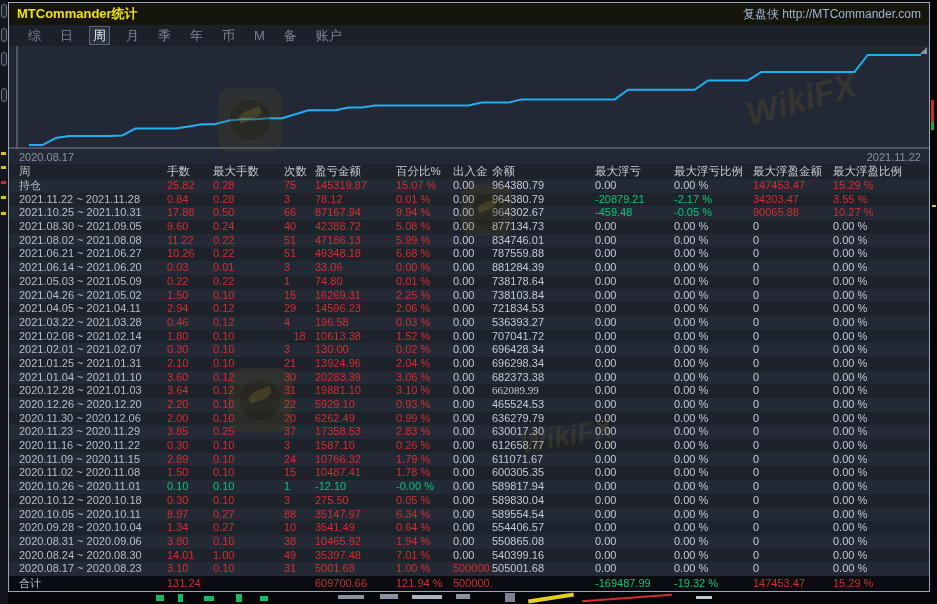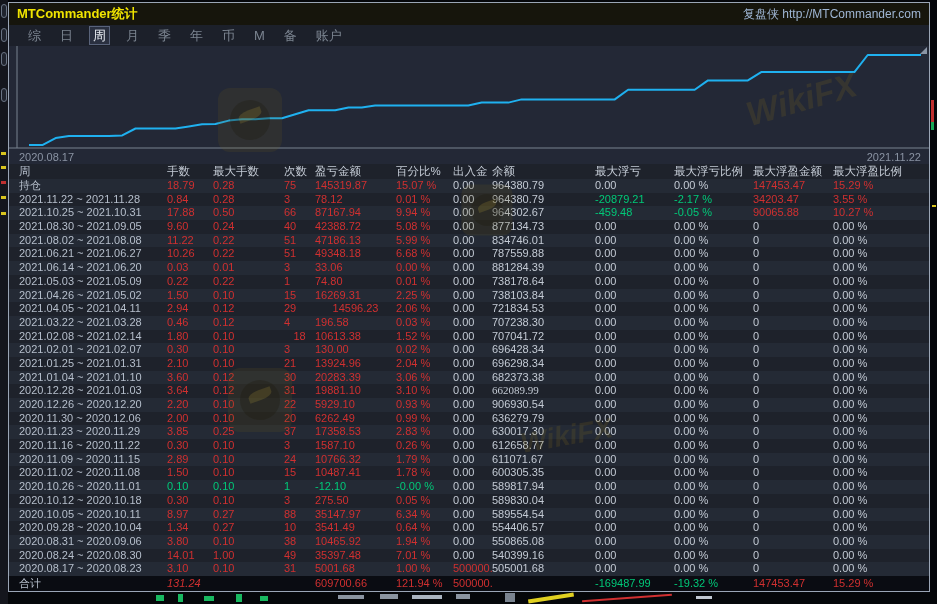--- a/index.html
+++ b/index.html
@@ -137,21 +137,21 @@
           <span>百分比%</span>
           <span>出入金</span>
           <span>余额</span>
           <span>最大浮亏</span>
           <span>最大浮亏比例</span>
           <span>最大浮盈金额</span>
           <span>最大浮盈比例</span>
         </div>
         <div class="tr odd">
           <span style="color: rgb(182, 191, 204);">持仓</span>
-          <span style="color: rgb(208, 48, 48);">18.79</span>
+          <span style="color: rgb(208, 48, 48);">25.82</span>
           <span style="color: rgb(208, 48, 48);">0.28</span>
           <span style="color: rgb(208, 48, 48);">75</span>
           <span style="color: rgb(208, 48, 48);">145319.87</span>
           <span style="color: rgb(208, 48, 48);">15.07 %</span>
           <span style="color: rgb(195, 202, 212);">0.00</span>
           <span style="color: rgb(195, 202, 212);">964380.79</span>
           <span style="color: rgb(195, 202, 212);">0.00</span>
           <span style="color: rgb(195, 202, 212);">0.00 %</span>
           <span style="color: rgb(208, 48, 48);">147453.47</span>
           <span style="color: rgb(208, 48, 48);">15.29 %</span>
@@ -266,38 +266,38 @@
           <span style="color: rgb(195, 202, 212);">0.00</span>
           <span style="color: rgb(195, 202, 212);">0.00 %</span>
           <span style="color: rgb(195, 202, 212);">0</span>
           <span style="color: rgb(195, 202, 212);">0.00 %</span>
         </div>
         <div class="tr even">
           <span style="color: rgb(182, 191, 204);">2021.04.05 ~ 2021.04.11</span>
           <span style="color: rgb(208, 48, 48);">2.94</span>
           <span style="color: rgb(208, 48, 48);">0.12</span>
           <span style="color: rgb(208, 48, 48);">29</span>
-          <span style="color: rgb(208, 48, 48); text-align: center;">14596.23</span>
+          <span style="color: rgb(208, 48, 48);">14596.23</span>
           <span style="color: rgb(208, 48, 48);">2.06 %</span>
           <span style="color: rgb(195, 202, 212);">0.00</span>
           <span style="color: rgb(195, 202, 212);">721834.53</span>
           <span style="color: rgb(195, 202, 212);">0.00</span>
           <span style="color: rgb(195, 202, 212);">0.00 %</span>
           <span style="color: rgb(195, 202, 212);">0</span>
           <span style="color: rgb(195, 202, 212);">0.00 %</span>
         </div>
         <div class="tr odd">
           <span style="color: rgb(182, 191, 204);">2021.03.22 ~ 2021.03.28</span>
           <span style="color: rgb(208, 48, 48);">0.46</span>
           <span style="color: rgb(208, 48, 48);">0.12</span>
           <span style="color: rgb(208, 48, 48);">4</span>
           <span style="color: rgb(208, 48, 48);">196.58</span>
           <span style="color: rgb(208, 48, 48);">0.03 %</span>
           <span style="color: rgb(195, 202, 212);">0.00</span>
-          <span style="color: rgb(195, 202, 212);">707238.30</span>
+          <span style="color: rgb(195, 202, 212);">536393.27</span>
           <span style="color: rgb(195, 202, 212);">0.00</span>
           <span style="color: rgb(195, 202, 212);">0.00 %</span>
           <span style="color: rgb(195, 202, 212);">0</span>
           <span style="color: rgb(195, 202, 212);">0.00 %</span>
         </div>
         <div class="tr even">
           <span style="color: rgb(182, 191, 204);">2021.02.08 ~ 2021.02.14</span>
           <span style="color: rgb(208, 48, 48);">1.80</span>
           <span style="color: rgb(208, 48, 48);">0.10</span>
           <span style="color: rgb(208, 48, 48); text-align: center;">18</span>
@@ -367,21 +367,21 @@
           <span style="color: rgb(195, 202, 212);">0.00 %</span>
         </div>
         <div class="tr odd">
           <span style="color: rgb(182, 191, 204);">2020.12.26 ~ 2020.12.20</span>
           <span style="color: rgb(208, 48, 48);">2.20</span>
           <span style="color: rgb(208, 48, 48);">0.10</span>
           <span style="color: rgb(208, 48, 48);">22</span>
           <span style="color: rgb(208, 48, 48);">5929.10</span>
           <span style="color: rgb(208, 48, 48);">0.93 %</span>
           <span style="color: rgb(195, 202, 212);">0.00</span>
-          <span style="color: rgb(195, 202, 212);">906930.54</span>
+          <span style="color: rgb(195, 202, 212);">465524.53</span>
           <span style="color: rgb(195, 202, 212);">0.00</span>
           <span style="color: rgb(195, 202, 212);">0.00 %</span>
           <span style="color: rgb(195, 202, 212);">0</span>
           <span style="color: rgb(195, 202, 212);">0.00 %</span>
         </div>
         <div class="tr even">
           <span style="color: rgb(182, 191, 204);">2020.11.30 ~ 2020.12.06</span>
           <span style="color: rgb(208, 48, 48);">2.00</span>
           <span style="color: rgb(208, 48, 48);">0.10</span>
           <span style="color: rgb(208, 48, 48);">20</span>
@@ -543,21 +543,21 @@
           <span style="color: rgb(208, 48, 48);">1.00 %</span>
           <span style="color: rgb(208, 48, 48);">500000.00</span>
           <span style="color: rgb(195, 202, 212);">505001.68</span>
           <span style="color: rgb(195, 202, 212);">0.00</span>
           <span style="color: rgb(195, 202, 212);">0.00 %</span>
           <span style="color: rgb(195, 202, 212);">0</span>
           <span style="color: rgb(195, 202, 212);">0.00 %</span>
         </div>
         <div class="tr total">
           <span style="color: rgb(182, 191, 204);">合计</span>
-          <span style="color: rgb(208, 48, 48); font-style: italic;">131.24</span>
+          <span style="color: rgb(208, 48, 48);">131.24</span>
           <span style="color: rgb(195, 202, 212);"></span>
           <span style="color: rgb(195, 202, 212);"></span>
           <span style="color: rgb(208, 48, 48);">609700.66</span>
           <span style="color: rgb(208, 48, 48);">121.94 %</span>
           <span style="color: rgb(208, 48, 48);">500000.00</span>
           <span style="color: rgb(195, 202, 212);"></span>
           <span style="color: rgb(0, 200, 120);">-169487.99</span>
           <span style="color: rgb(0, 200, 120);">-19.32 %</span>
           <span style="color: rgb(208, 48, 48);">147453.47</span>
           <span style="color: rgb(208, 48, 48);">15.29 %</span>

